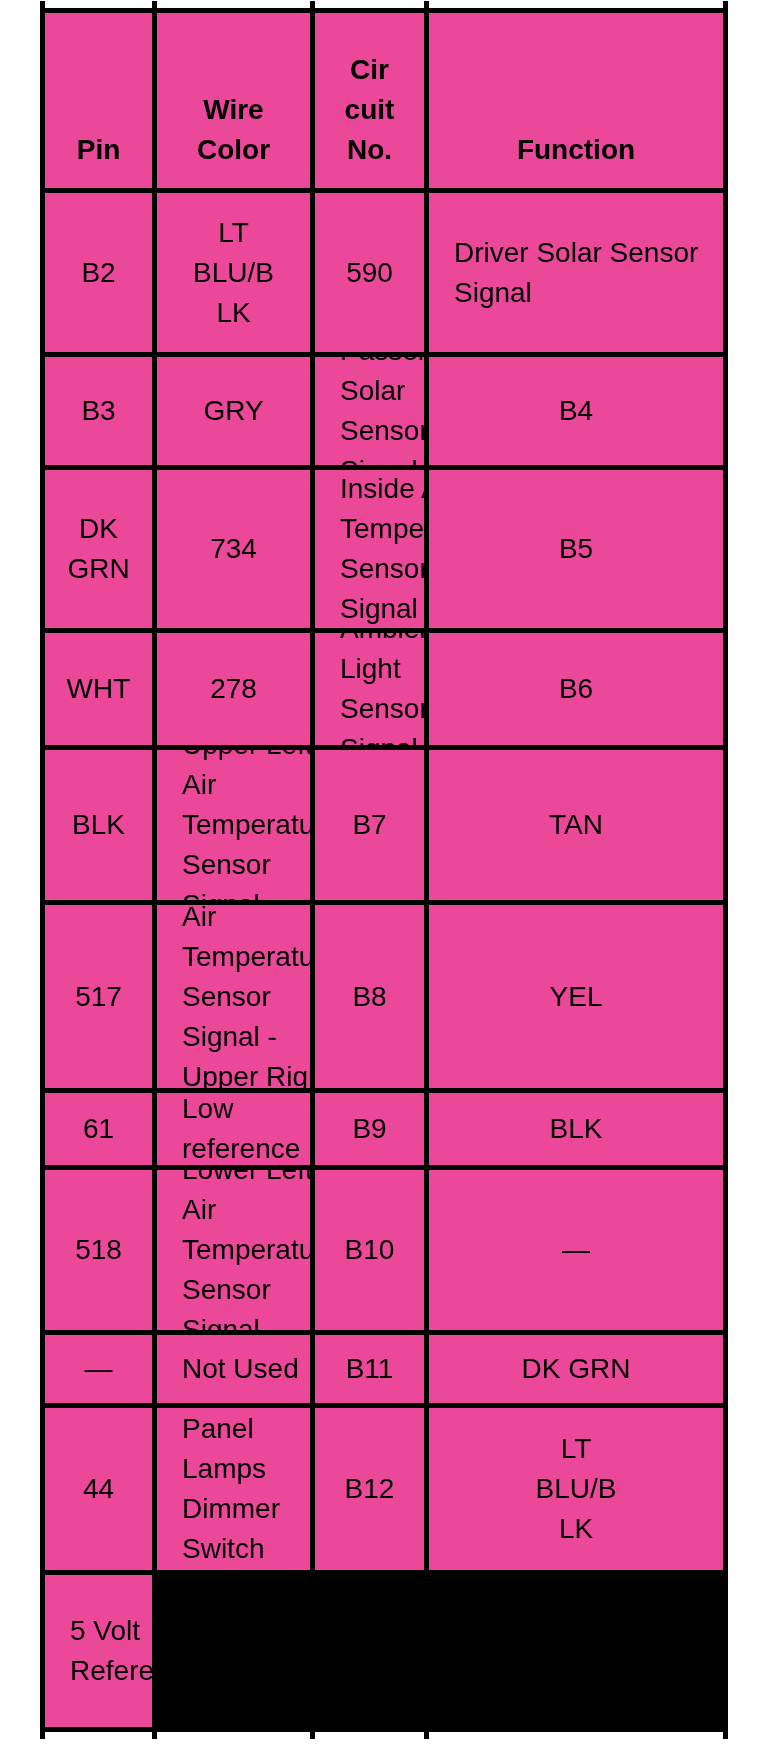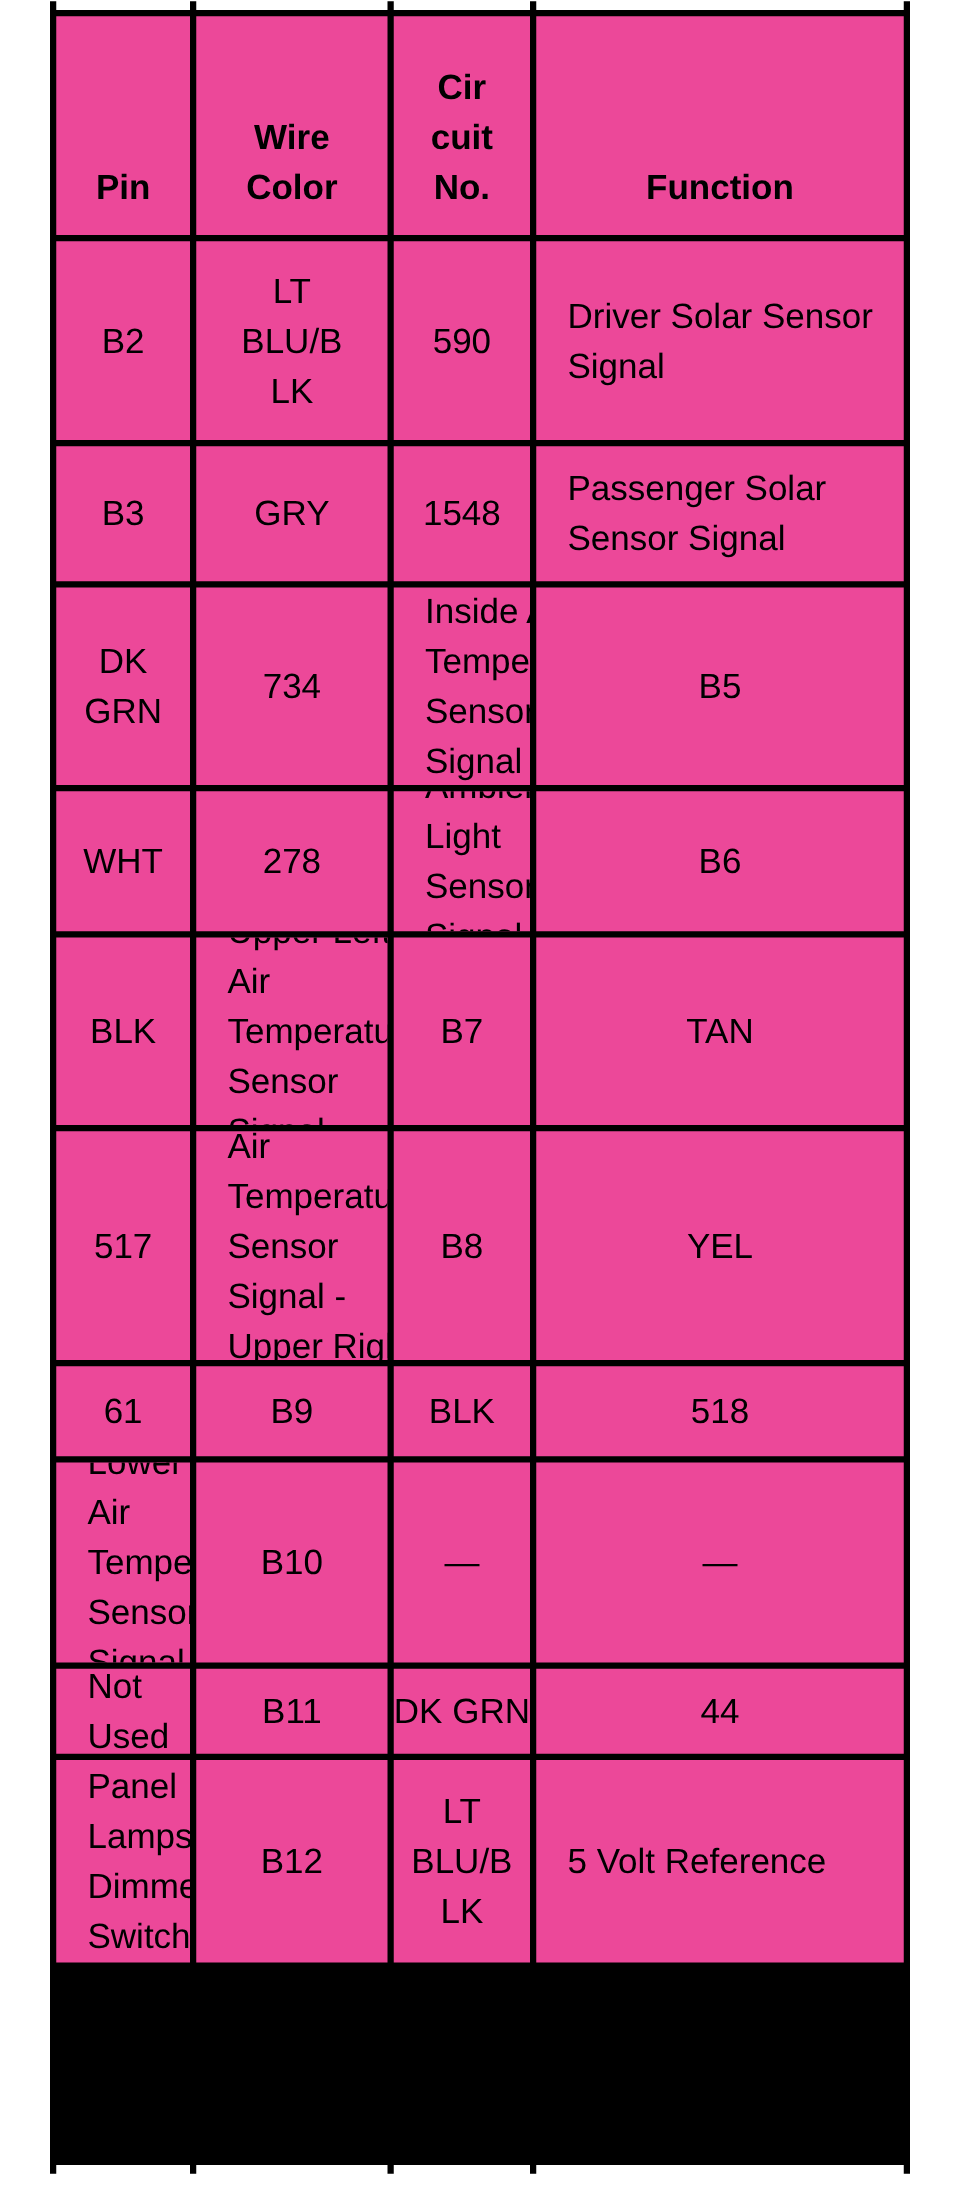--- a/index.html
+++ b/index.html
@@ -80,23 +80,23 @@
 
   <div class="cell">B2</div>
       <div class="cell">LT
 BLU/B
 LK</div>
       <div class="cell">590</div>
       <div class="cell function-cell">Driver Solar Sensor
 Signal</div>
       <div class="cell">B3</div>
       <div class="cell">GRY</div>
-      <div class="cell">1548</div>
       <div class="cell function-cell">Passenger Solar
 Sensor Signal</div>
+      <div class="cell">B4</div>
       <div class="cell">DK GRN</div>
       <div class="cell">734</div>
       <div class="cell function-cell">Inside Air
 Temperature
 Sensor Signal</div>
       <div class="cell">B5</div>
       <div class="cell">WHT</div>
       <div class="cell">278</div>
       <div class="cell function-cell">Ambient Light
 Sensor Signal</div>
@@ -107,20 +107,21 @@
 Sensor Signal</div>
       <div class="cell">B7</div>
       <div class="cell">TAN</div>
       <div class="cell">517</div>
       <div class="cell function-cell">Air Temperature
 Sensor Signal -
 Upper Right</div>
       <div class="cell">B8</div>
       <div class="cell">YEL</div>
       <div class="cell">61</div>
+      <div class="cell function-cell">Low reference</div>
       <div class="cell">B9</div>
       <div class="cell">BLK</div>
       <div class="cell">518</div>
       <div class="cell function-cell">Lower Left Air
 Temperature
 Sensor Signal</div>
       <div class="cell">B10</div>
       <div class="cell">—</div>
       <div class="cell">—</div>
       <div class="cell function-cell">Not Used</div>

